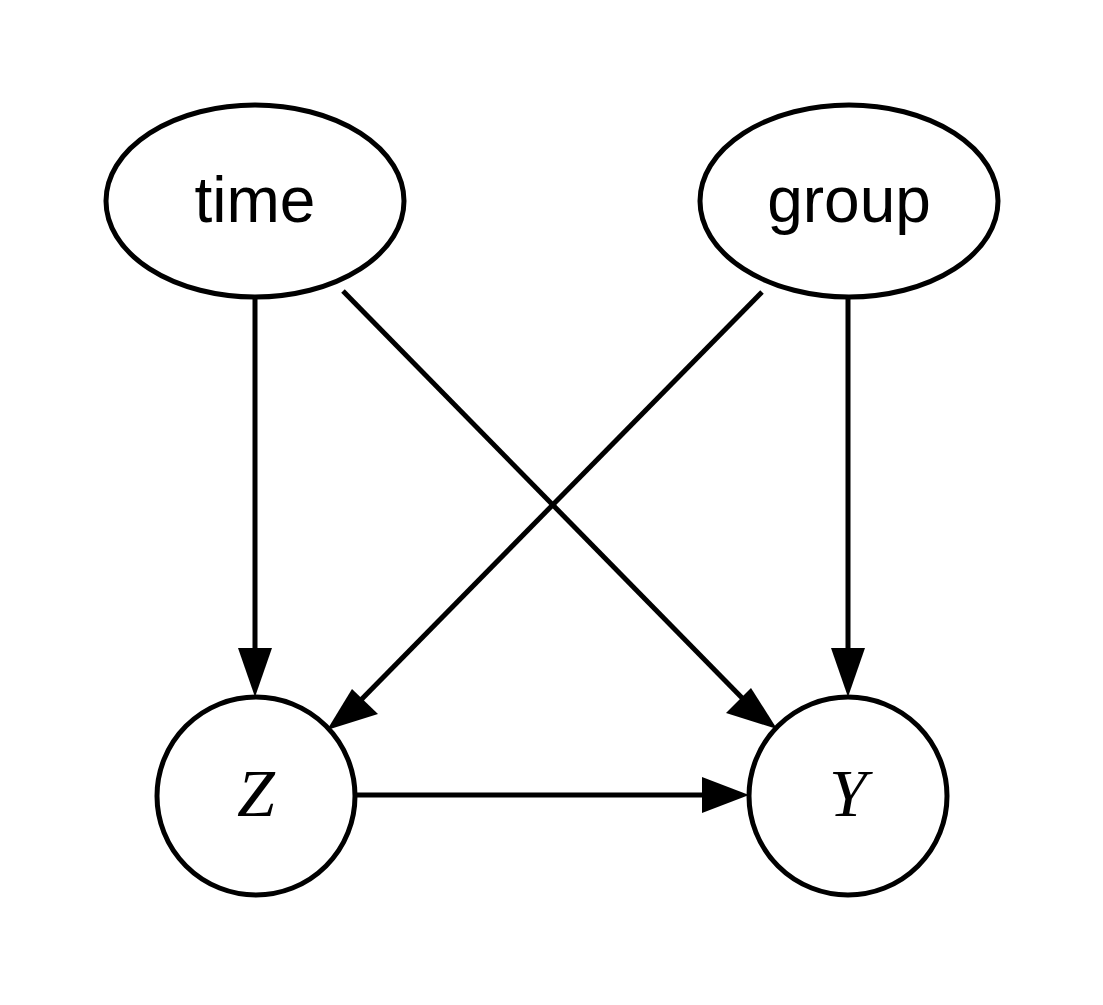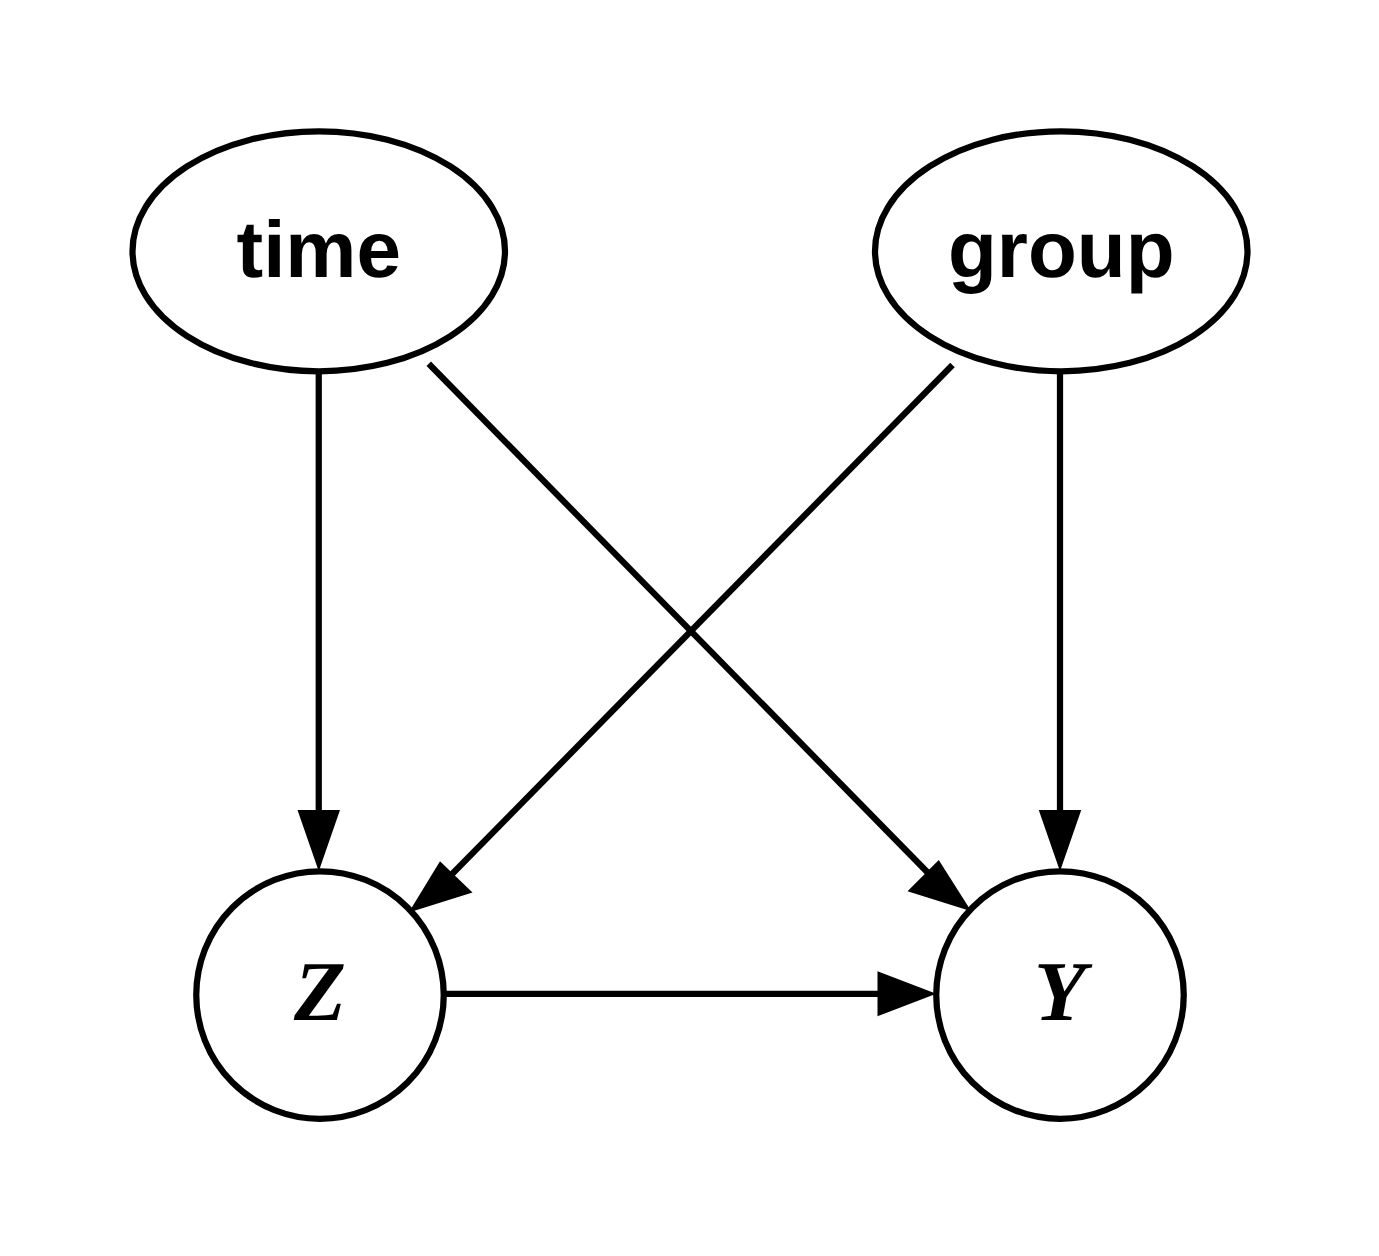--- a/index.html
+++ b/index.html
@@ -12,21 +12,20 @@
     width: 1103px;
     height: 1005px;
     overflow: hidden;
     font-family: "Liberation Sans", sans-serif;
   }
   #graph-root {
     position: relative;
     width: 1103px;
     height: 1005px;
     background: #ffffff;
-    font-weight: bold;
   }
   svg#dag-canvas {
     display: block;
     width: 1103px;
     height: 1005px;
   }
   .node-shape {
     fill: #ffffff;
     stroke: #000000;
     stroke-width: 5;

